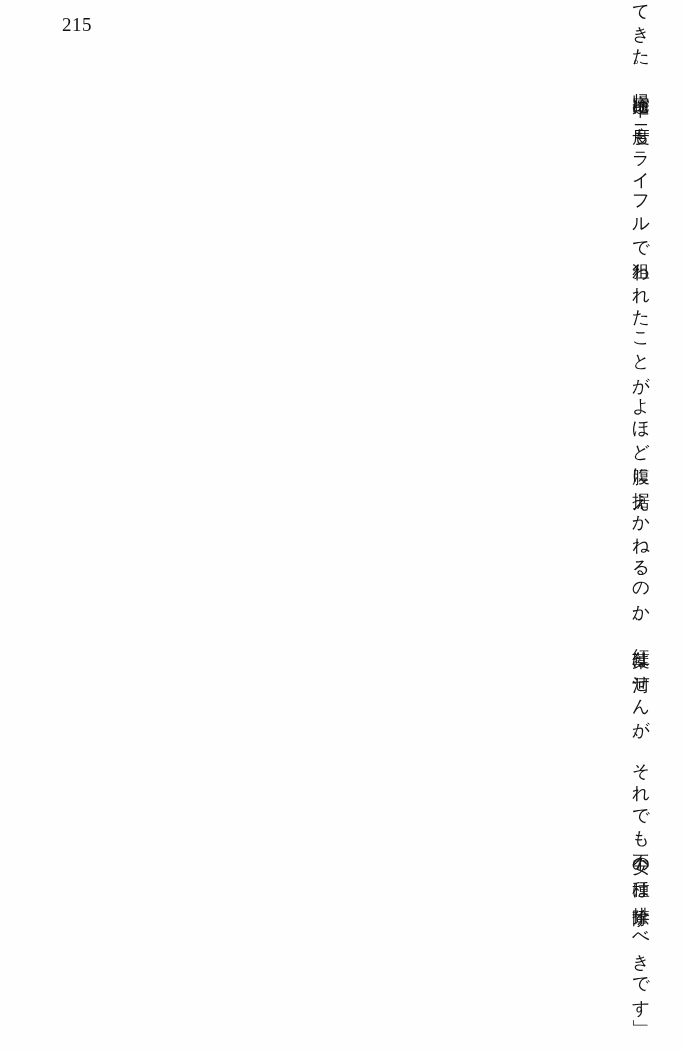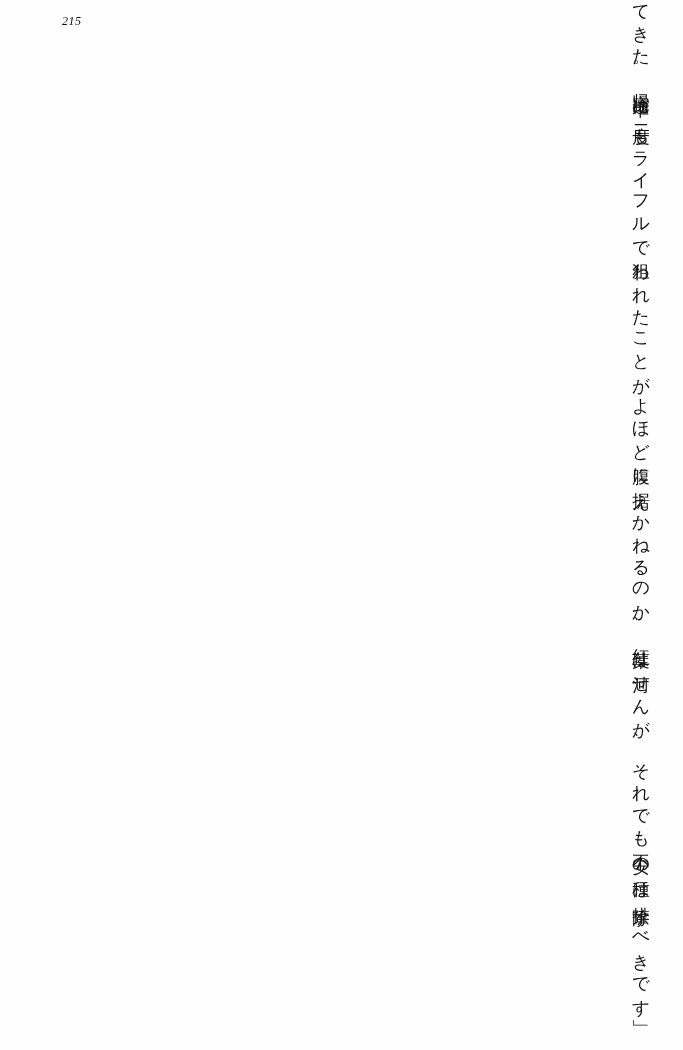--- a/index.html
+++ b/index.html
@@ -20,22 +20,21 @@
     top: 0;
     left: 0;
     width: 683px;
     height: 1050px;
     background: #fefefe;
   }
   .page-number {
     position: absolute;
     top: 14px;
     left: 62px;
-    font-size: 12px;
-    font-style: italic;
+    font-size: 19px;
     font-family: "Liberation Serif", "DejaVu Serif", serif;
     letter-spacing: 0.5px;
     color: #111;
   }
   
   .vtext {
     position: absolute;
     top: 62px;
     right: 34px;
     left: 34px;

